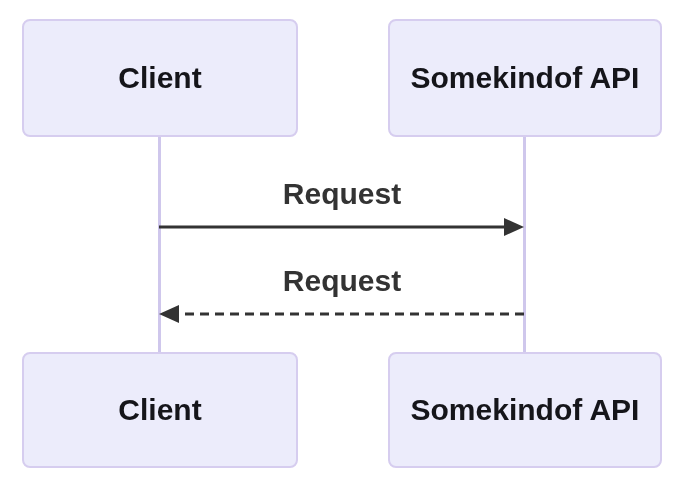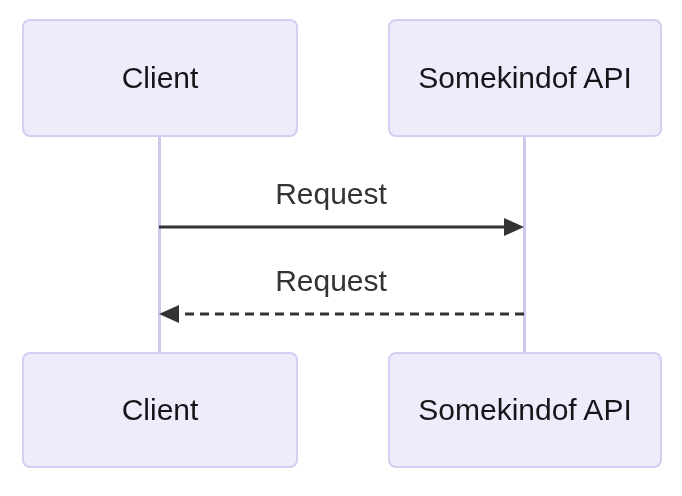--- a/index.html
+++ b/index.html
@@ -13,20 +13,21 @@
   }
   * { box-sizing: border-box; }
   html, body { margin: 0; padding: 0; background: var(--background); }
   .diagram {
     position: relative;
     width: 682px;
     height: 496px;
     background: var(--background);
     font-family: "Liberation Sans", "DejaVu Sans", sans-serif;
     overflow: hidden;
+    font-weight: bold;
   }
   .actor-box {
     position: absolute;
     background: var(--actor-fill);
     border: 2px solid var(--actor-border);
     border-radius: 8px;
     display: flex;
     align-items: center;
     justify-content: center;
     z-index: 2;
@@ -45,21 +46,21 @@
     top: 136px;
     width: 3px;
     height: 218px;
     background: var(--lifeline);
     z-index: 1;
   }
   .lifeline-left  { left: 158px; }
   .lifeline-right { left: 523px; }
   .msg-label {
     position: absolute;
-    left: 148px;
+    left: 159px;
     width: 366px;
     text-align: center;
     font-size: 30px;
     line-height: 1.15;
     color: var(--message-text);
     z-index: 3;
   }
   .msg-label-request  { top: 177px; }
   .msg-label-response { top: 264px; }
   .arrows-layer {

